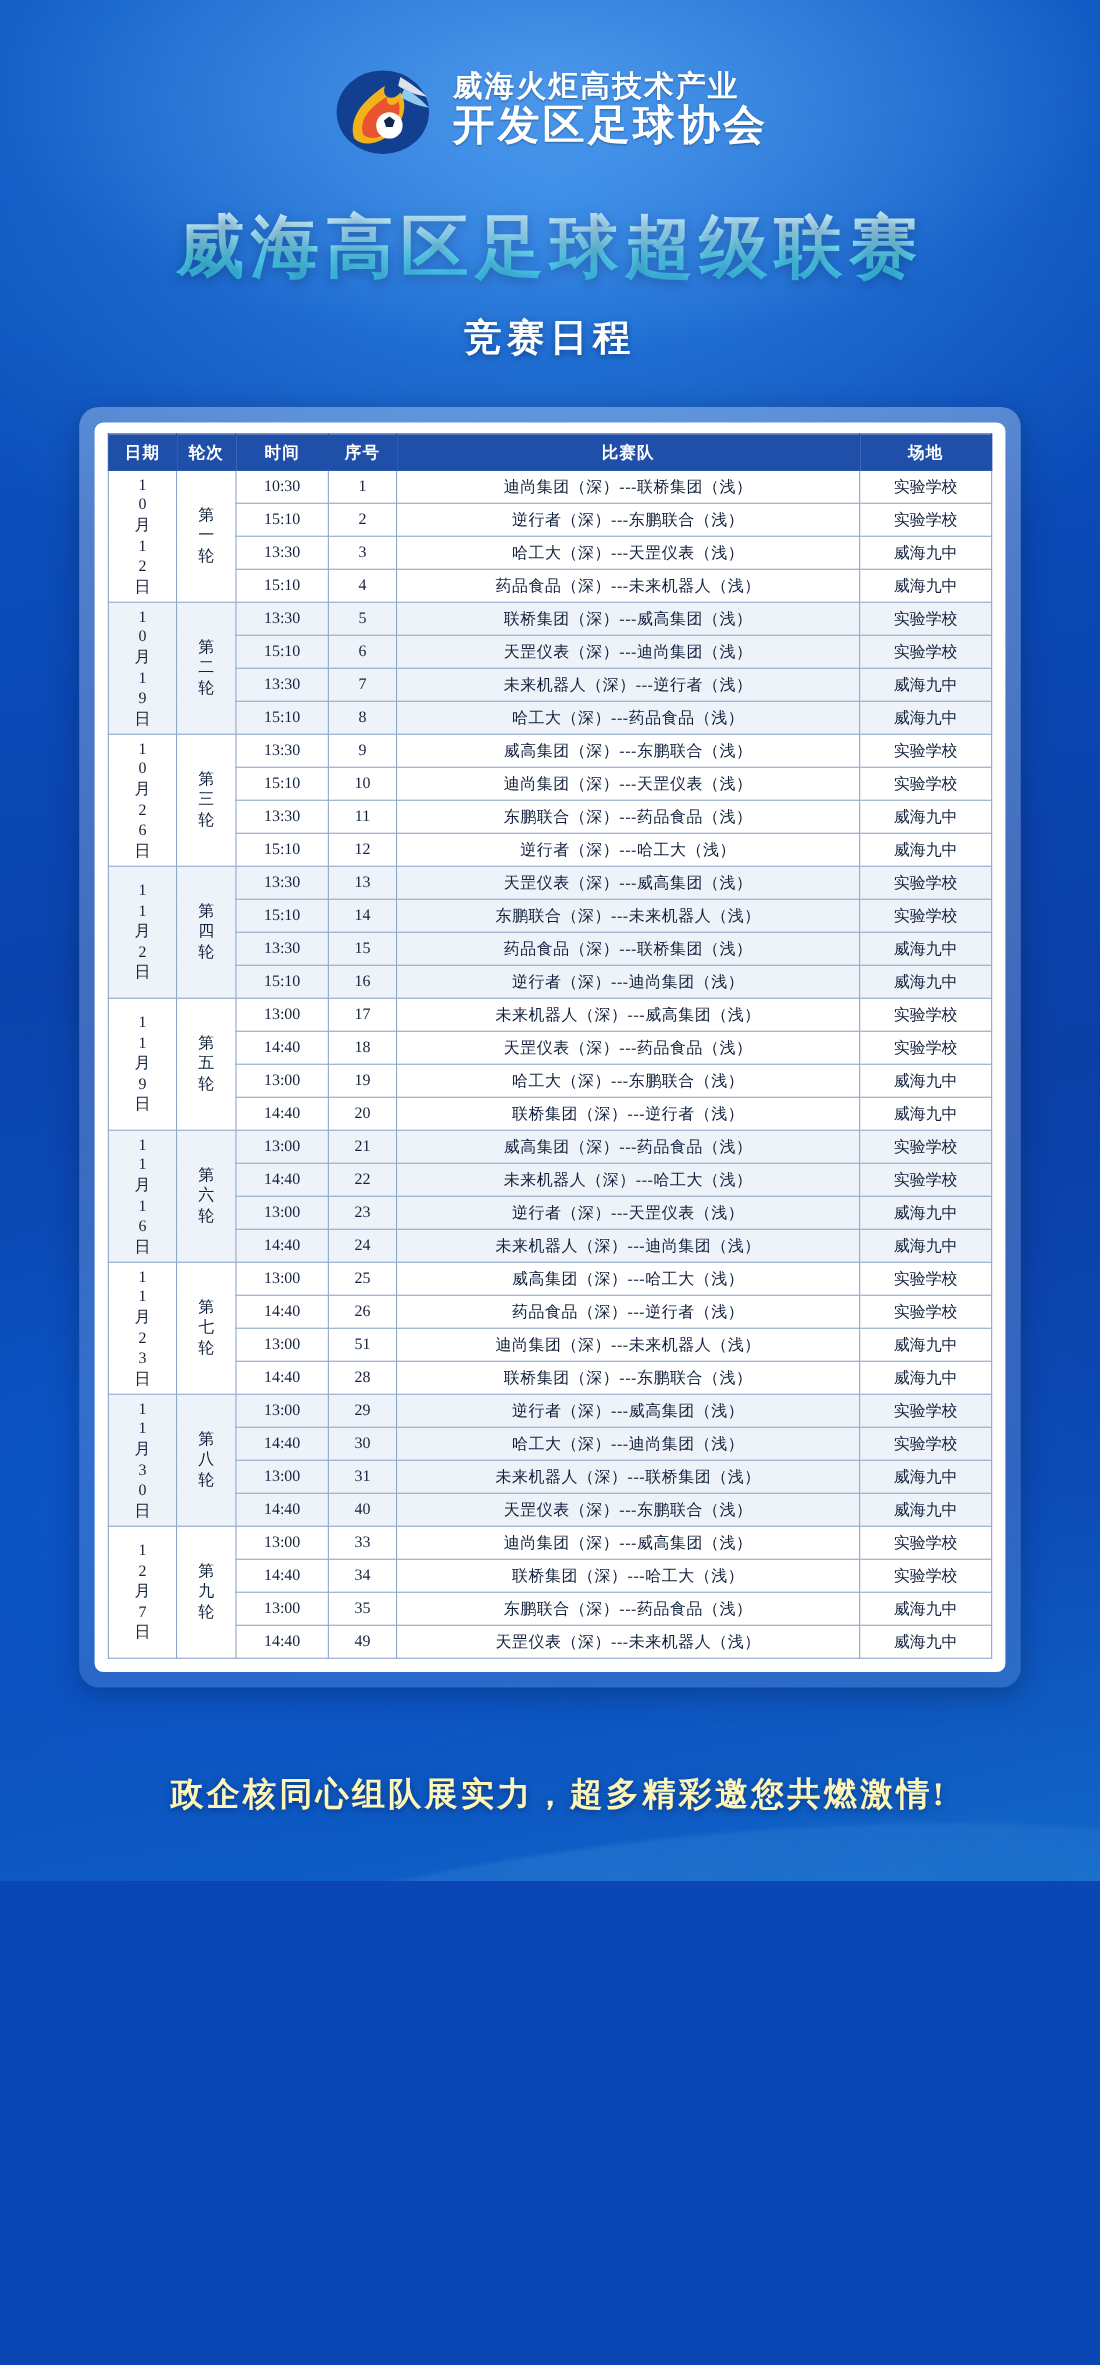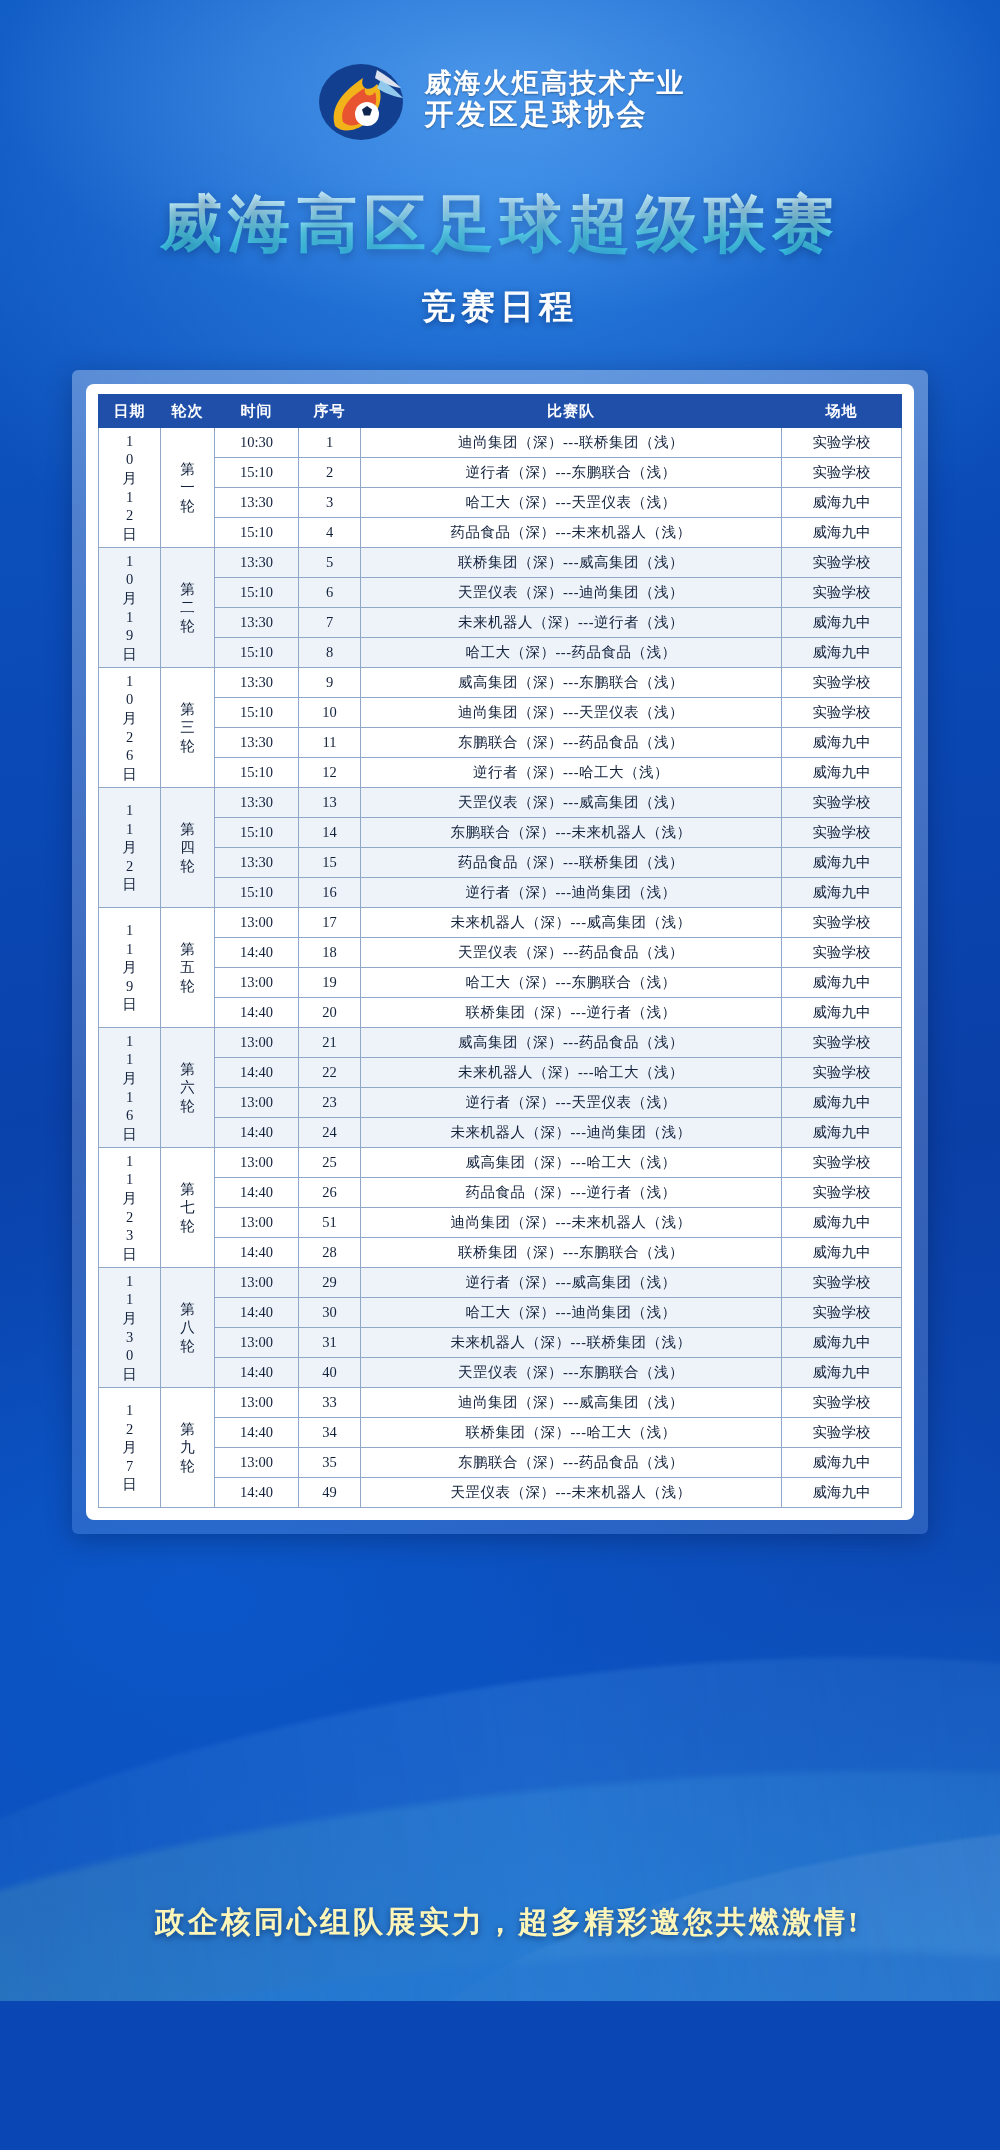--- a/index.html
+++ b/index.html
@@ -9,21 +9,21 @@
   body {
     width: 1000px;
     height: 2150px;
     font-family: "Liberation Sans", sans-serif;
     background: #0a47b4;
     overflow: hidden;
   }
   .poster {
     position: relative;
     width: 1000px;
-    height: 2001px;
+    height: 1710px;
     background:
       radial-gradient(ellipse 900px 600px at 50% 10%, #2b7fe0 0%, rgba(43,127,224,0) 70%),
       radial-gradient(ellipse 1200px 700px at 20% 80%, #0b57c9 0%, rgba(11,87,201,0) 70%),
       linear-gradient(170deg, #0f5bc4 0%, #0a49b6 35%, #0a3fa6 60%, #0c49b4 80%, #1168c9 100%);
     overflow: hidden;
   }
   
   .swoosh {
     position: absolute;
     pointer-events: none;
@@ -94,21 +94,21 @@
   .logo-text {
     color: #ffffff;
     font-family: "Liberation Serif", serif;
     font-weight: bold;
     line-height: 1.12;
     font-size: 27px;
     letter-spacing: 2px;
     text-shadow: 0 1px 2px rgba(0,0,0,.35);
   }
   .logo-text div:nth-child(2) {
-    font-size: 29px;
+    font-size: 38px;
     letter-spacing: 3px;
     font-family: Liberation Serif, serif;
   }
 
   .title-main {
     margin-top: 40px;
     text-align: center;
     font-family: "Liberation Serif", serif;
     font-weight: bold;
     font-size: 62px;
@@ -129,21 +129,21 @@
     letter-spacing: 5px;
     text-shadow: 0 2px 6px rgba(0,20,60,.45);
   }
 
   
   .card {
     position: relative;
     margin: 40px auto 2px;
     width: 828px;
     background: linear-gradient(180deg, rgba(255,255,255,.30), rgba(255,255,255,.12));
-    border-radius: 6px;
+    border-radius: 18px;
     padding: 14px;
     box-shadow: 0 6px 26px rgba(0,15,50,.3);
   }
   .card-inner {
     background: #ffffff;
     border-radius: 8px;
     padding: 10px 12px 12px;
   }
   table.sched {
     width: 100%;

